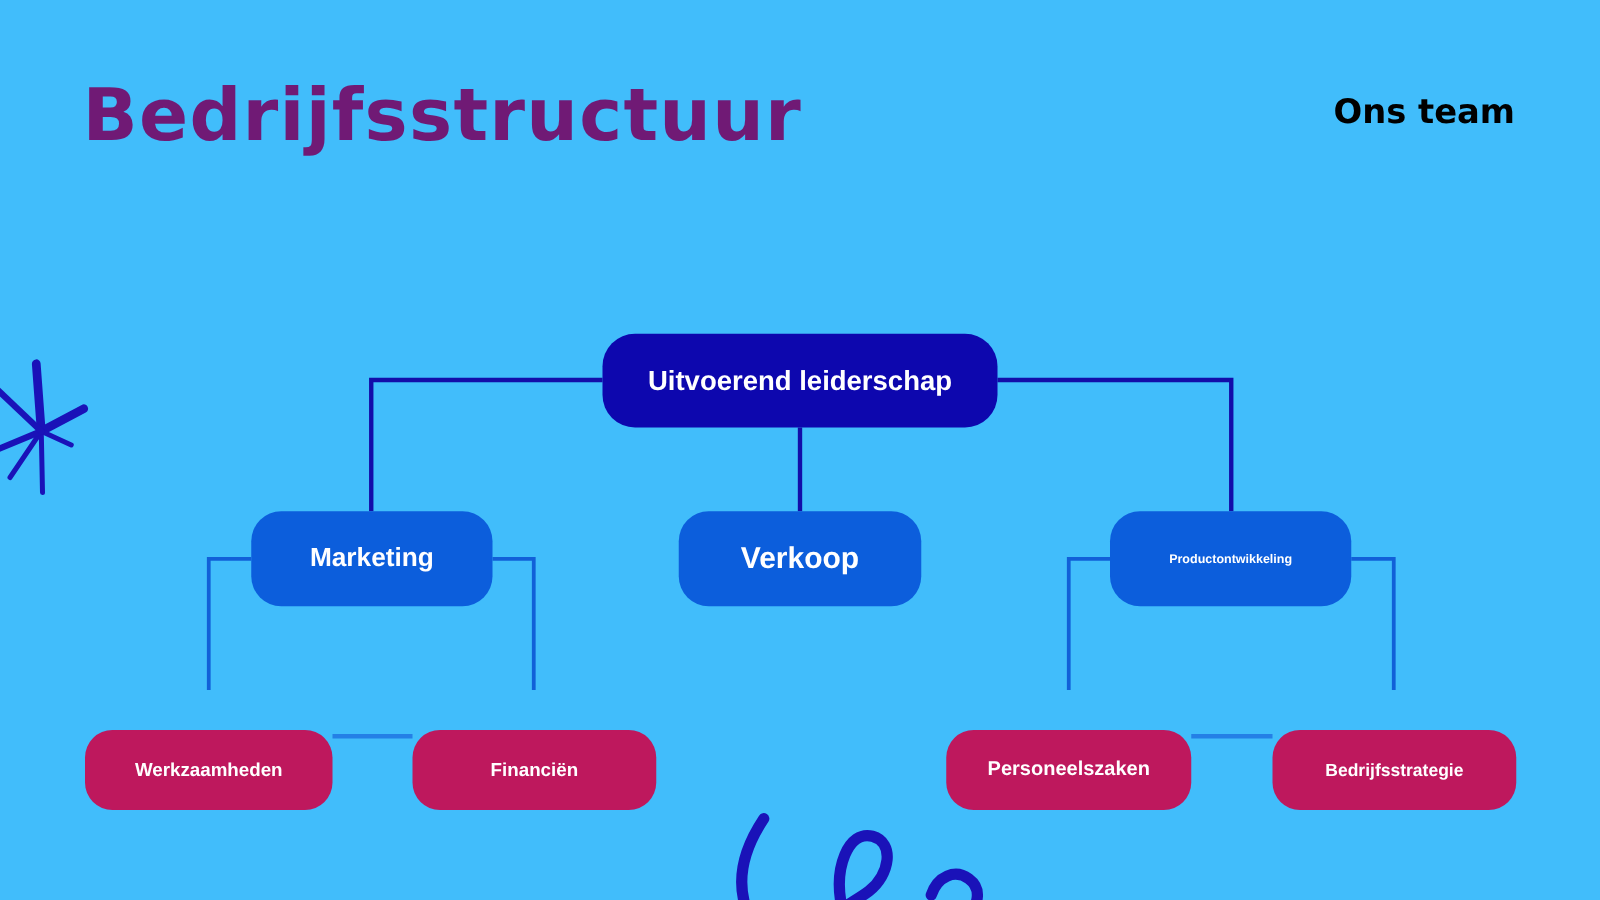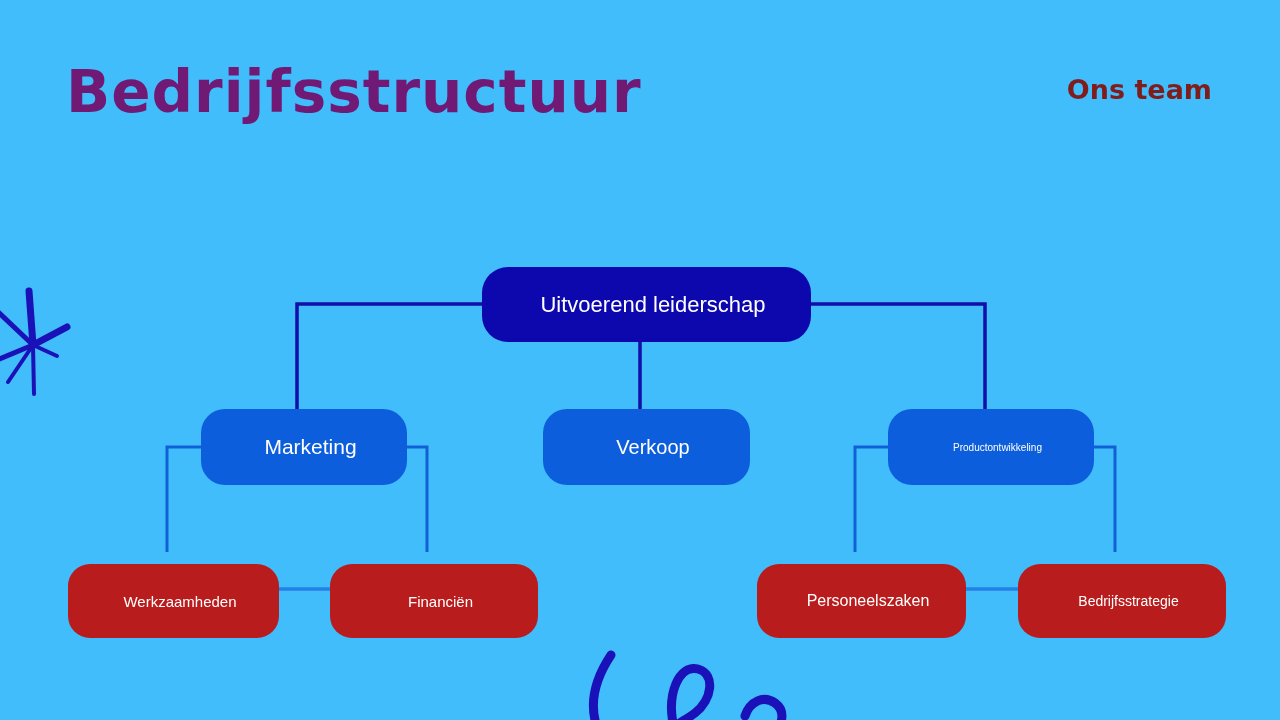--- a/index.html
+++ b/index.html
@@ -30,63 +30,62 @@
     letter-spacing: 1px;
     color: #701a75;
   }
   .slide-tagline {
     position: absolute;
     top: 74px;
     right: 68px;
     font-family: "DejaVu Sans", sans-serif;
     font-weight: bold;
     font-size: 27px;
-    color: #7f1d1d;
+    color: #000000;
   }
   svg.layer {
     position: absolute;
     left: 0;
     top: 0;
     width: 1280px;
     height: 720px;
     pointer-events: none;
   }
   .node {
     position: absolute;
     display: flex;
     align-items: center;
     justify-content: center;
     text-align: center;
     color: #FFFFFF;
-    font-weight: normal;
+    font-weight: bold;
     font-family: "Liberation Sans", sans-serif;
-    padding-left: 13px;
   }
   .node-root {
     left: 482px;
     top: 267px;
     width: 316px;
     height: 75px;
     background: #0D07AE;
     border-radius: 26px;
     font-size: 22px;
   }
   .node-branch {
     top: 409px;
     height: 76px;
     background: #0C5EDC;
     border-radius: 24px;
   }
   .node-branch.marketing   { left: 201px; width: 193px; font-size: 21px; align-items: center; }
-  .node-branch.verkoop     { left: 543px; width: 194px; font-size: 20px; }
+  .node-branch.verkoop     { left: 543px; width: 194px; font-size: 24px; }
   .node-branch.product     { left: 888px; width: 193px; font-size: 10px; }
   .node-leaf {
-    top: 564px;
-    height: 74px;
-    background: #b91c1c;
+    top: 584px;
+    height: 64px;
+    background: #be185d;
     border-radius: 22px;
   }
   .node-leaf.werkzaamheden    { left: 68px;   width: 198px; font-size: 15px; }
   .node-leaf.financien        { left: 330px;  width: 195px; font-size: 15px; }
   .node-leaf.personeelszaken  { left: 757px;  width: 196px; font-size: 16px; }
   .node-leaf.bedrijfsstrategie{ left: 1018px; width: 195px; font-size: 14px; }
 </style>
 </head>
 <body>
 

